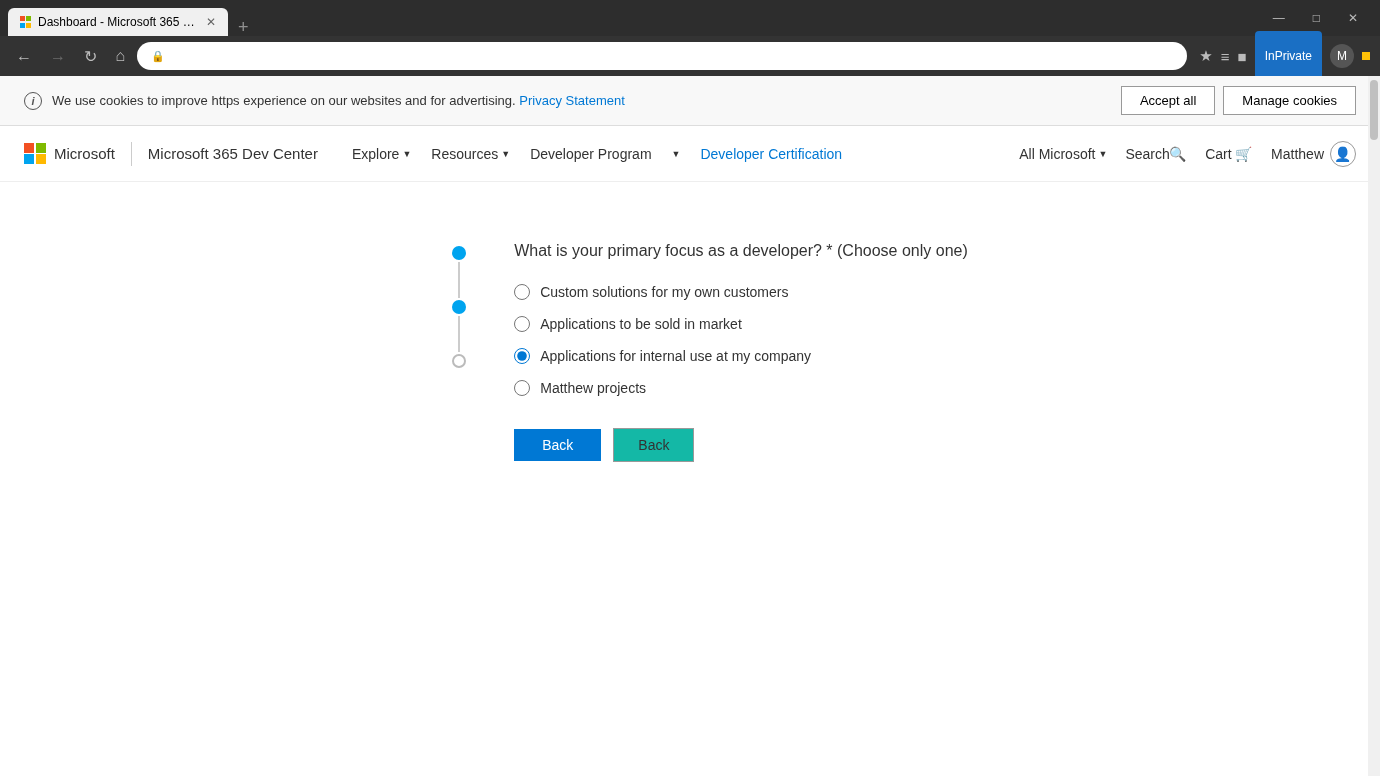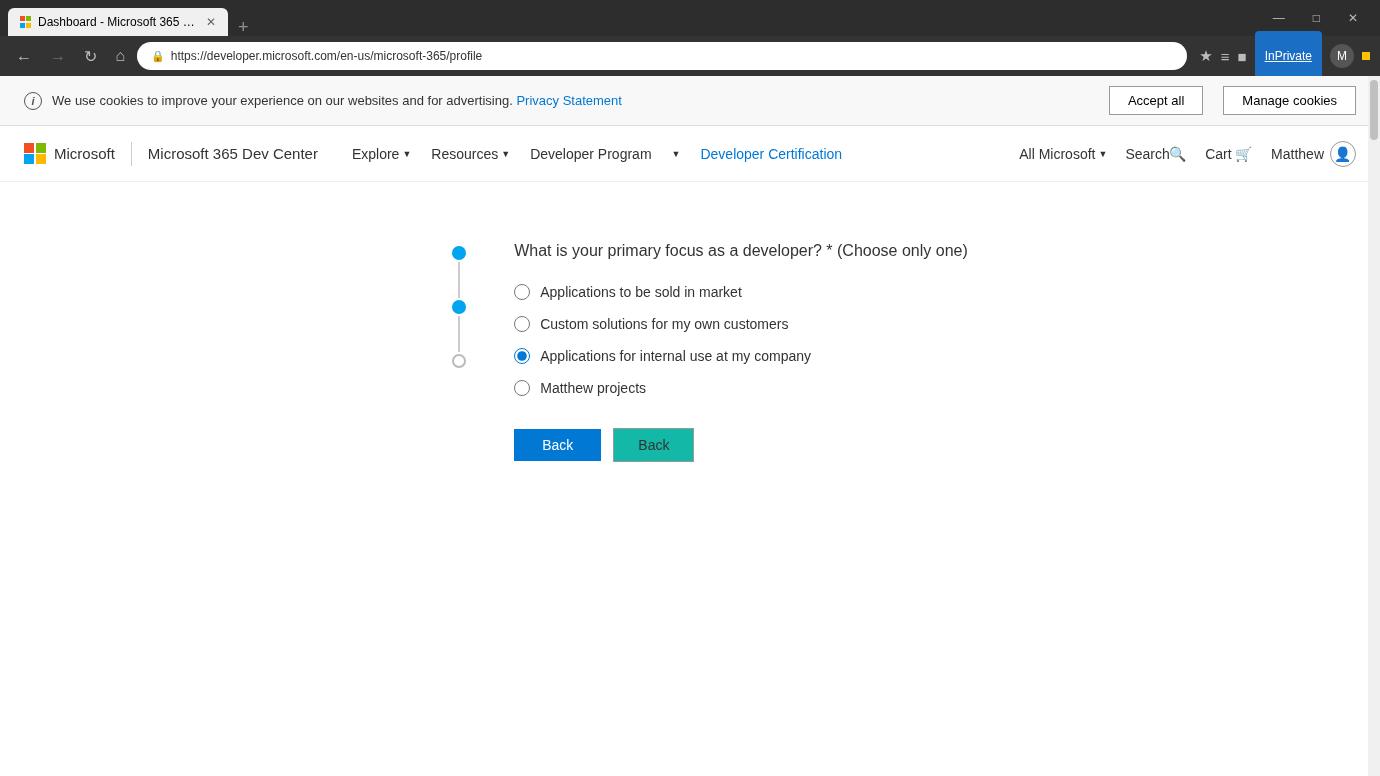--- a/index.html
+++ b/index.html
@@ -31,45 +31,44 @@
     </div>
   </div>
 
   <div style="background:#333;height:40px;display:flex;align-items:center;padding:0 10px;gap:6px;">
     <button style="background:none;border:none;color:#bbb;font-size:16px;cursor:pointer;padding:4px 6px;border-radius:4px;">←</button>
     <button style="background:none;border:none;color:#bbb;font-size:16px;cursor:pointer;padding:4px 6px;border-radius:4px;opacity:0.4;">→</button>
     <button style="background:none;border:none;color:#bbb;font-size:16px;cursor:pointer;padding:4px 6px;border-radius:4px;">↻</button>
     <button style="background:none;border:none;color:#bbb;font-size:16px;cursor:pointer;padding:4px 6px;border-radius:4px;">⌂</button>
     <div style="flex:1;background:#fff;border-radius:20px;height:28px;display:flex;align-items:center;padding:0 14px;gap:6px;">
       <span style="color:#555;font-size:11px;">🔒</span>
-      <span style="font-size:12px;color:#333;">https://developer.microsoft.com/en-us/microsoft-365/profile</span>
     </div>
     <div style="display:flex;align-items:center;gap:8px;margin-left:6px;">
       <button style="background:none;border:none;color:#bbb;font-size:15px;cursor:pointer;">★</button>
       <button style="background:none;border:none;color:#bbb;font-size:15px;cursor:pointer;">≡</button>
       <button style="background:none;border:none;color:#bbb;font-size:15px;cursor:pointer;">■</button>
-      <button style="background:#1a6fc4;color:#fff;border:none;border-radius:4px;padding:18px 10px;font-size:12px;cursor:pointer;font-family:inherit;text-decoration:underline;">InPrivate</button>
+      <button style="background:#1a6fc4;color:#fff;border:none;border-radius:4px;padding:18px 10px;font-size:12px;cursor:pointer;font-family:inherit;">InPrivate</button>
       <div style="width:24px;height:24px;border-radius:50%;background:#555;display:flex;align-items:center;justify-content:center;color:#fff;font-size:12px;cursor:pointer;">
         <span>M</span>
       </div>
       <span style="width:8px;height:8px;background:#ffc107;border-radius:50;display:inline-block;"></span>
     </div>
   </div>
 
   <div style="background:#fff;height:700px;overflow:hidden;position:relative;">
 
     <div style="background:#f8f8f8;border-bottom:1px solid #ddd;padding:10px 24px;display:flex;align-items:center;justify-content:space-between;font-size:13px;">
       <div style="display:flex;align-items:center;gap:10px;">
         <div style="width:18px;height:18px;border:1.5px solid #555;border-radius:50%;display:flex;align-items:center;justify-content:center;font-size:11px;color:#555;font-style:italic;font-weight:bold;flex-shrink:0;">i</div>
         <span style="color:#333;">
-          <span>We use cookies to improve your experience on our websites and for advertising.</span>
+          <span>We use cookies to improve https experience on our websites and for advertising.</span>
           <a style="color:#0078d4;text-decoration:none;margin-left:0;">Privacy Statement</a>
         </span>
       </div>
-      <div style="display:flex;gap:20px;">
+      <div style="display:flex;gap:8px;">
         <button style="padding:6px 18px;border:1px solid #999;background:#fff;cursor:pointer;font-size:13px;font-family:inherit;">Accept all</button>
         <button style="padding:6px 18px;border:1px solid #999;background:#fff;cursor:pointer;font-size:13px;font-family:inherit;">Manage cookies</button>
       </div>
     </div>
 
     <div style="height:56px;border-bottom:1px solid #eee;display:flex;align-items:center;padding:0 24px;">
       <a style="display:flex;align-items:center;gap:8px;text-decoration:none;">
         <div style="display:flex;flex-wrap:wrap;gap:1.5px;width:22px;height:22px;">
           <span style="width:10px;height:10px;background:#f25022;"></span>
           <span style="width:10px;height:10px;background:#7fba00;"></span>
@@ -127,27 +126,27 @@
           <div style="width:2px;height:36px;background:#ccc;margin:2px 0;"></div>
           <div style="width:14px;height:14px;border-radius:50%;background:#fff;border:2px solid #bbb;"></div>
         </div>
 
         <div style="max-width:520px;">
           <p style="font-size:16px;color:#333;margin-bottom:24px;font-weight:400;">What is your primary focus as a developer? * (Choose only one)</p>
 
           <div style="display:flex;flex-direction:column;gap:16px;margin-bottom:32px;">
 
             <label style="display:flex;align-items:center;gap:10px;cursor:pointer;">
-              <input type="radio" name="focus" value="market" style="width: 16px; height: 16px; accent-color: rgb(0, 120, 212); cursor: pointer;">
-              <span style="font-size:14px;color:#333;">Applications to be sold in market</span>
+              <input type="radio" name="focus" value="customers" style="width: 16px; height: 16px; accent-color: rgb(0, 120, 212); cursor: pointer;">
+              <span style="font-size:14px;color:#333;">Custom solutions for my own customers</span>
             </label>
 
             <label style="display:flex;align-items:center;gap:10px;cursor:pointer;">
-              <input type="radio" name="focus" value="customers" style="width: 16px; height: 16px; accent-color: rgb(0, 120, 212); cursor: pointer;">
-              <span style="font-size:14px;color:#333;">Custom solutions for my own customers</span>
+              <input type="radio" name="focus" value="market" style="width: 16px; height: 16px; accent-color: rgb(0, 120, 212); cursor: pointer;">
+              <span style="font-size:14px;color:#333;">Applications to be sold in market</span>
             </label>
 
             <label style="display:flex;align-items:center;gap:10px;cursor:pointer;">
               <input type="radio" name="focus" value="internal" checked="" style="width: 16px; height: 16px; accent-color: rgb(0, 120, 212); cursor: pointer;">
               <span style="font-size:14px;color:#333;">Applications for internal use at my company</span>
             </label>
 
             <label style="display:flex;align-items:center;gap:10px;cursor:pointer;">
               <input type="radio" name="focus" value="personal" style="width: 16px; height: 16px; accent-color: rgb(0, 120, 212); cursor: pointer;">
               <span style="font-size:14px;color:#333;">Matthew projects</span>

